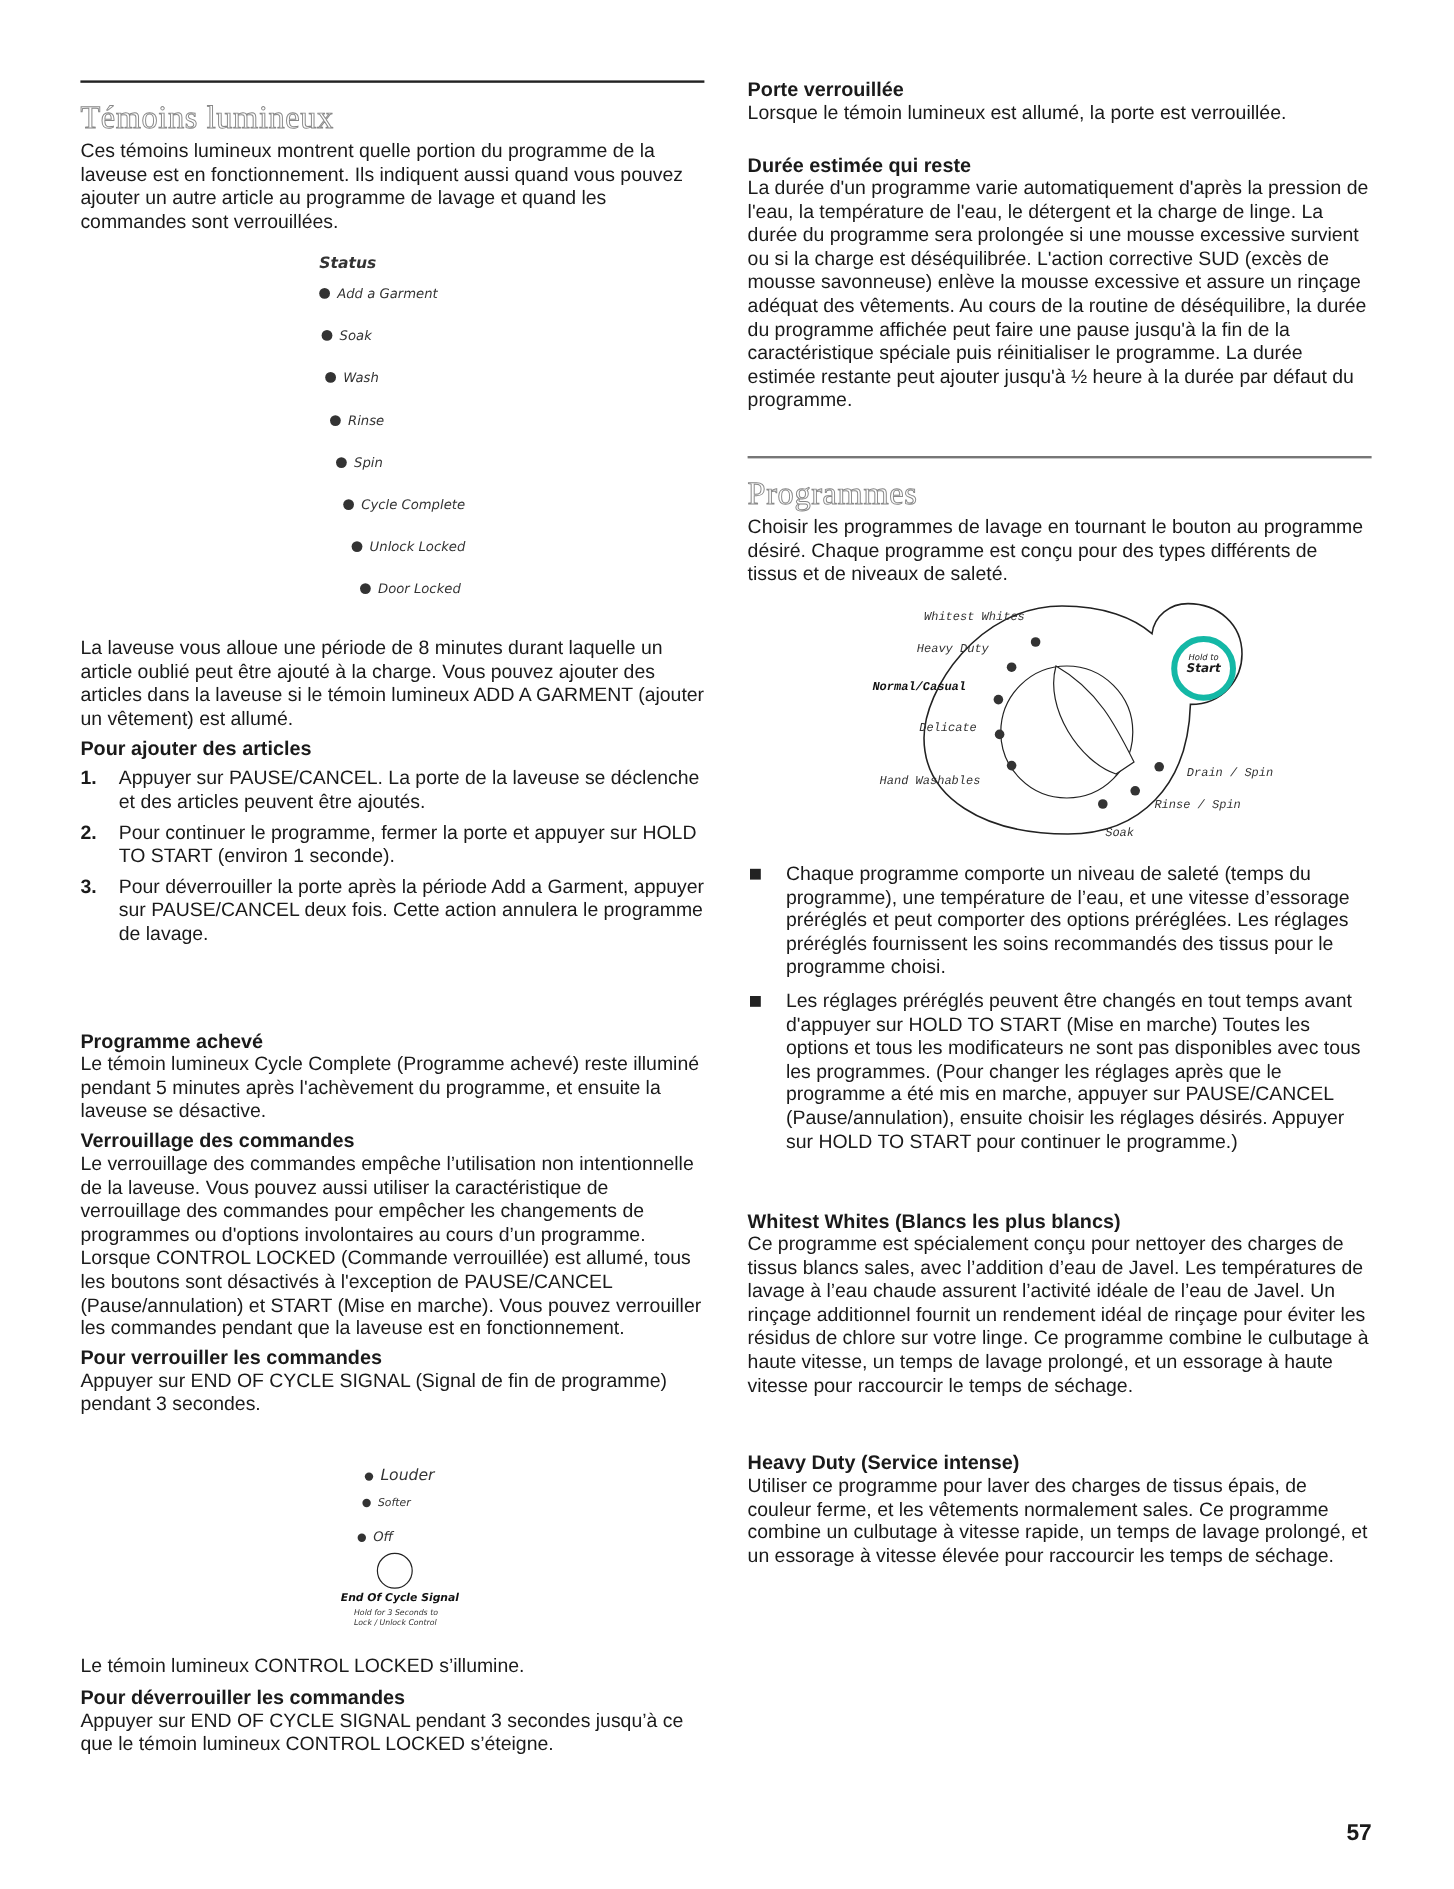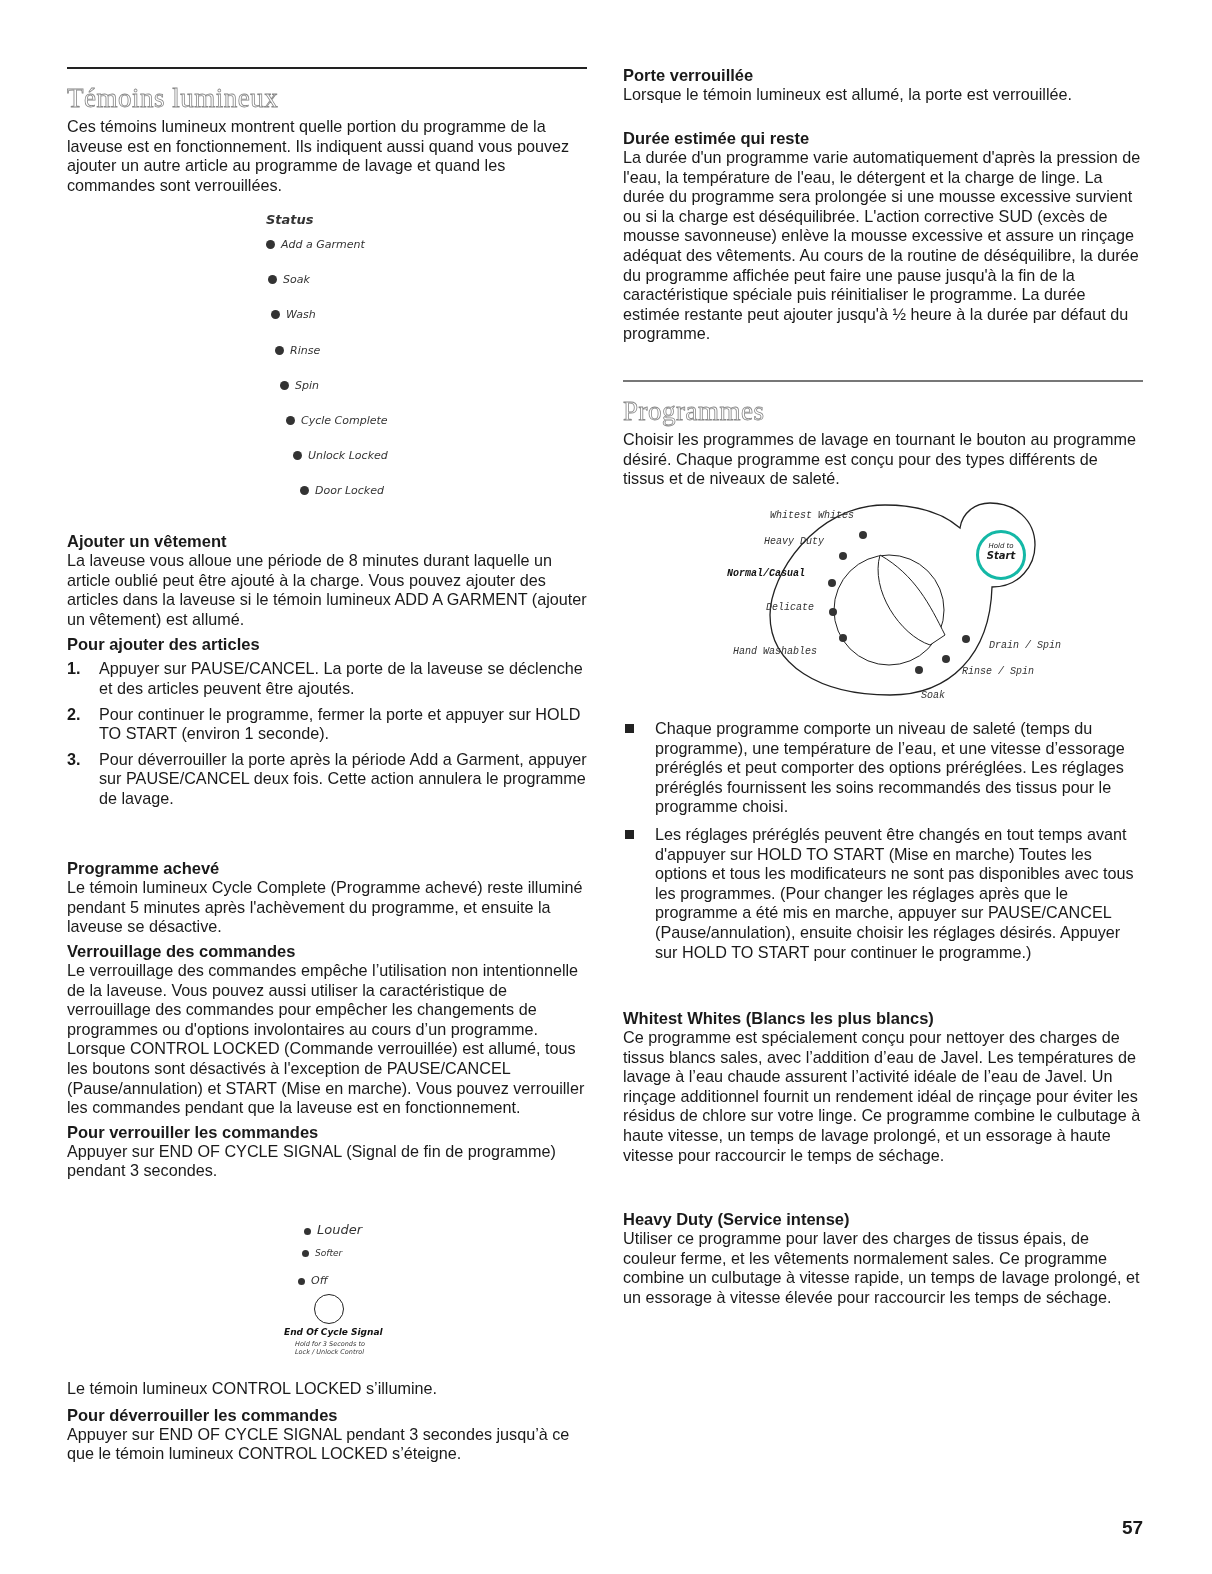--- a/index.html
+++ b/index.html
@@ -33,21 +33,20 @@
   <div class="status-item" style="left:268px; top:273px;"><span class="dot"></span><span>Soak</span></div>
   <div class="status-item" style="left:271px; top:308px;"><span class="dot"></span><span>Wash</span></div>
   <div class="status-item" style="left:275px; top:344px;"><span class="dot"></span><span>Rinse</span></div>
   <div class="status-item" style="left:280px; top:379px;"><span class="dot"></span><span>Spin</span></div>
   <div class="status-item" style="left:286px; top:414px;"><span class="dot"></span><span>Cycle Complete</span></div>
   <div class="status-item" style="left:293px; top:449px;"><span class="dot"></span><span>Unlock Locked</span></div>
   <div class="status-item" style="left:300px; top:484px;"><span class="dot"></span><span>Door Locked</span></div>
 </div>
 
 <div class="abs" style="left:67px; top:531px; width:520px;">
-  <p class="h">Ajouter un vêtement</p>
   <p class="p">La laveuse vous alloue une période de 8 minutes durant laquelle un article oublié peut être ajouté à la charge. Vous pouvez ajouter des articles dans la laveuse si le témoin lumineux ADD A GARMENT (ajouter un vêtement) est allumé.</p>
   <p class="h" style="margin-top:5px; margin-bottom:5px;">Pour ajouter des articles</p>
   <ol class="steps">
     <li><span class="num">1.</span><span>Appuyer sur PAUSE/CANCEL. La porte de la laveuse se déclenche et des articles peuvent être ajoutés.</span></li>
     <li><span class="num">2.</span><span>Pour continuer le programme, fermer la porte et appuyer sur HOLD TO START (environ 1 seconde).</span></li>
     <li><span class="num">3.</span><span>Pour déverrouiller la porte après la période Add a Garment, appuyer sur PAUSE/CANCEL deux fois. Cette action annulera le programme de lavage.</span></li>
   </ol>
 </div>
 
 <div class="abs" style="left:67px; top:858px; width:520px;">
@@ -99,21 +98,21 @@
     <path d="M 160 60 C 150 95, 180 140, 210 150 L 225 140 C 210 110, 195 80, 160 60 Z" fill="#fff" stroke="#222" stroke-width="1"></path>
     <circle cx="143" cy="40" r="4" fill="#333"></circle>
     <circle cx="123" cy="61" r="4" fill="#333"></circle>
     <circle cx="112" cy="88" r="4" fill="#333"></circle>
     <circle cx="113" cy="117" r="4" fill="#333"></circle>
     <circle cx="123" cy="143" r="4" fill="#333"></circle>
     <circle cx="246" cy="144" r="4" fill="#333"></circle>
     <circle cx="226" cy="164" r="4" fill="#333"></circle>
     <circle cx="199" cy="175" r="4" fill="#333"></circle>
   </svg>
-  <div class="abs" style="left:976px; top:530px; width:44px; height:44px; border:3px solid #14b8a6; border-radius:50%; text-align:center; font-family:'DejaVu Sans', sans-serif; font-style:italic;">
+  <div class="abs" style="left:976px; top:530px; width:44px; height:44px; border:5px solid #14b8a6; border-radius:50%; text-align:center; font-family:'DejaVu Sans', sans-serif; font-style:italic;">
     <div style="font-size:7px; margin-top:9px;">Hold to</div>
     <div style="font-size:10px; font-weight:bold;">Start</div>
   </div>
   <div class="dial-label" style="left:770px; top:510px;">Whitest Whites</div>
   <div class="dial-label" style="left:764px; top:536px;">Heavy Duty</div>
   <div class="dial-label" style="left:727px; top:568px; font-weight:bold; color:#111;">Normal/Casual</div>
   <div class="dial-label" style="left:766px; top:602px;">Delicate</div>
   <div class="dial-label" style="left:733px; top:646px;">Hand Washables</div>
   <div class="dial-label" style="left:989px; top:640px;">Drain / Spin</div>
   <div class="dial-label" style="left:962px; top:666px;">Rinse / Spin</div>

